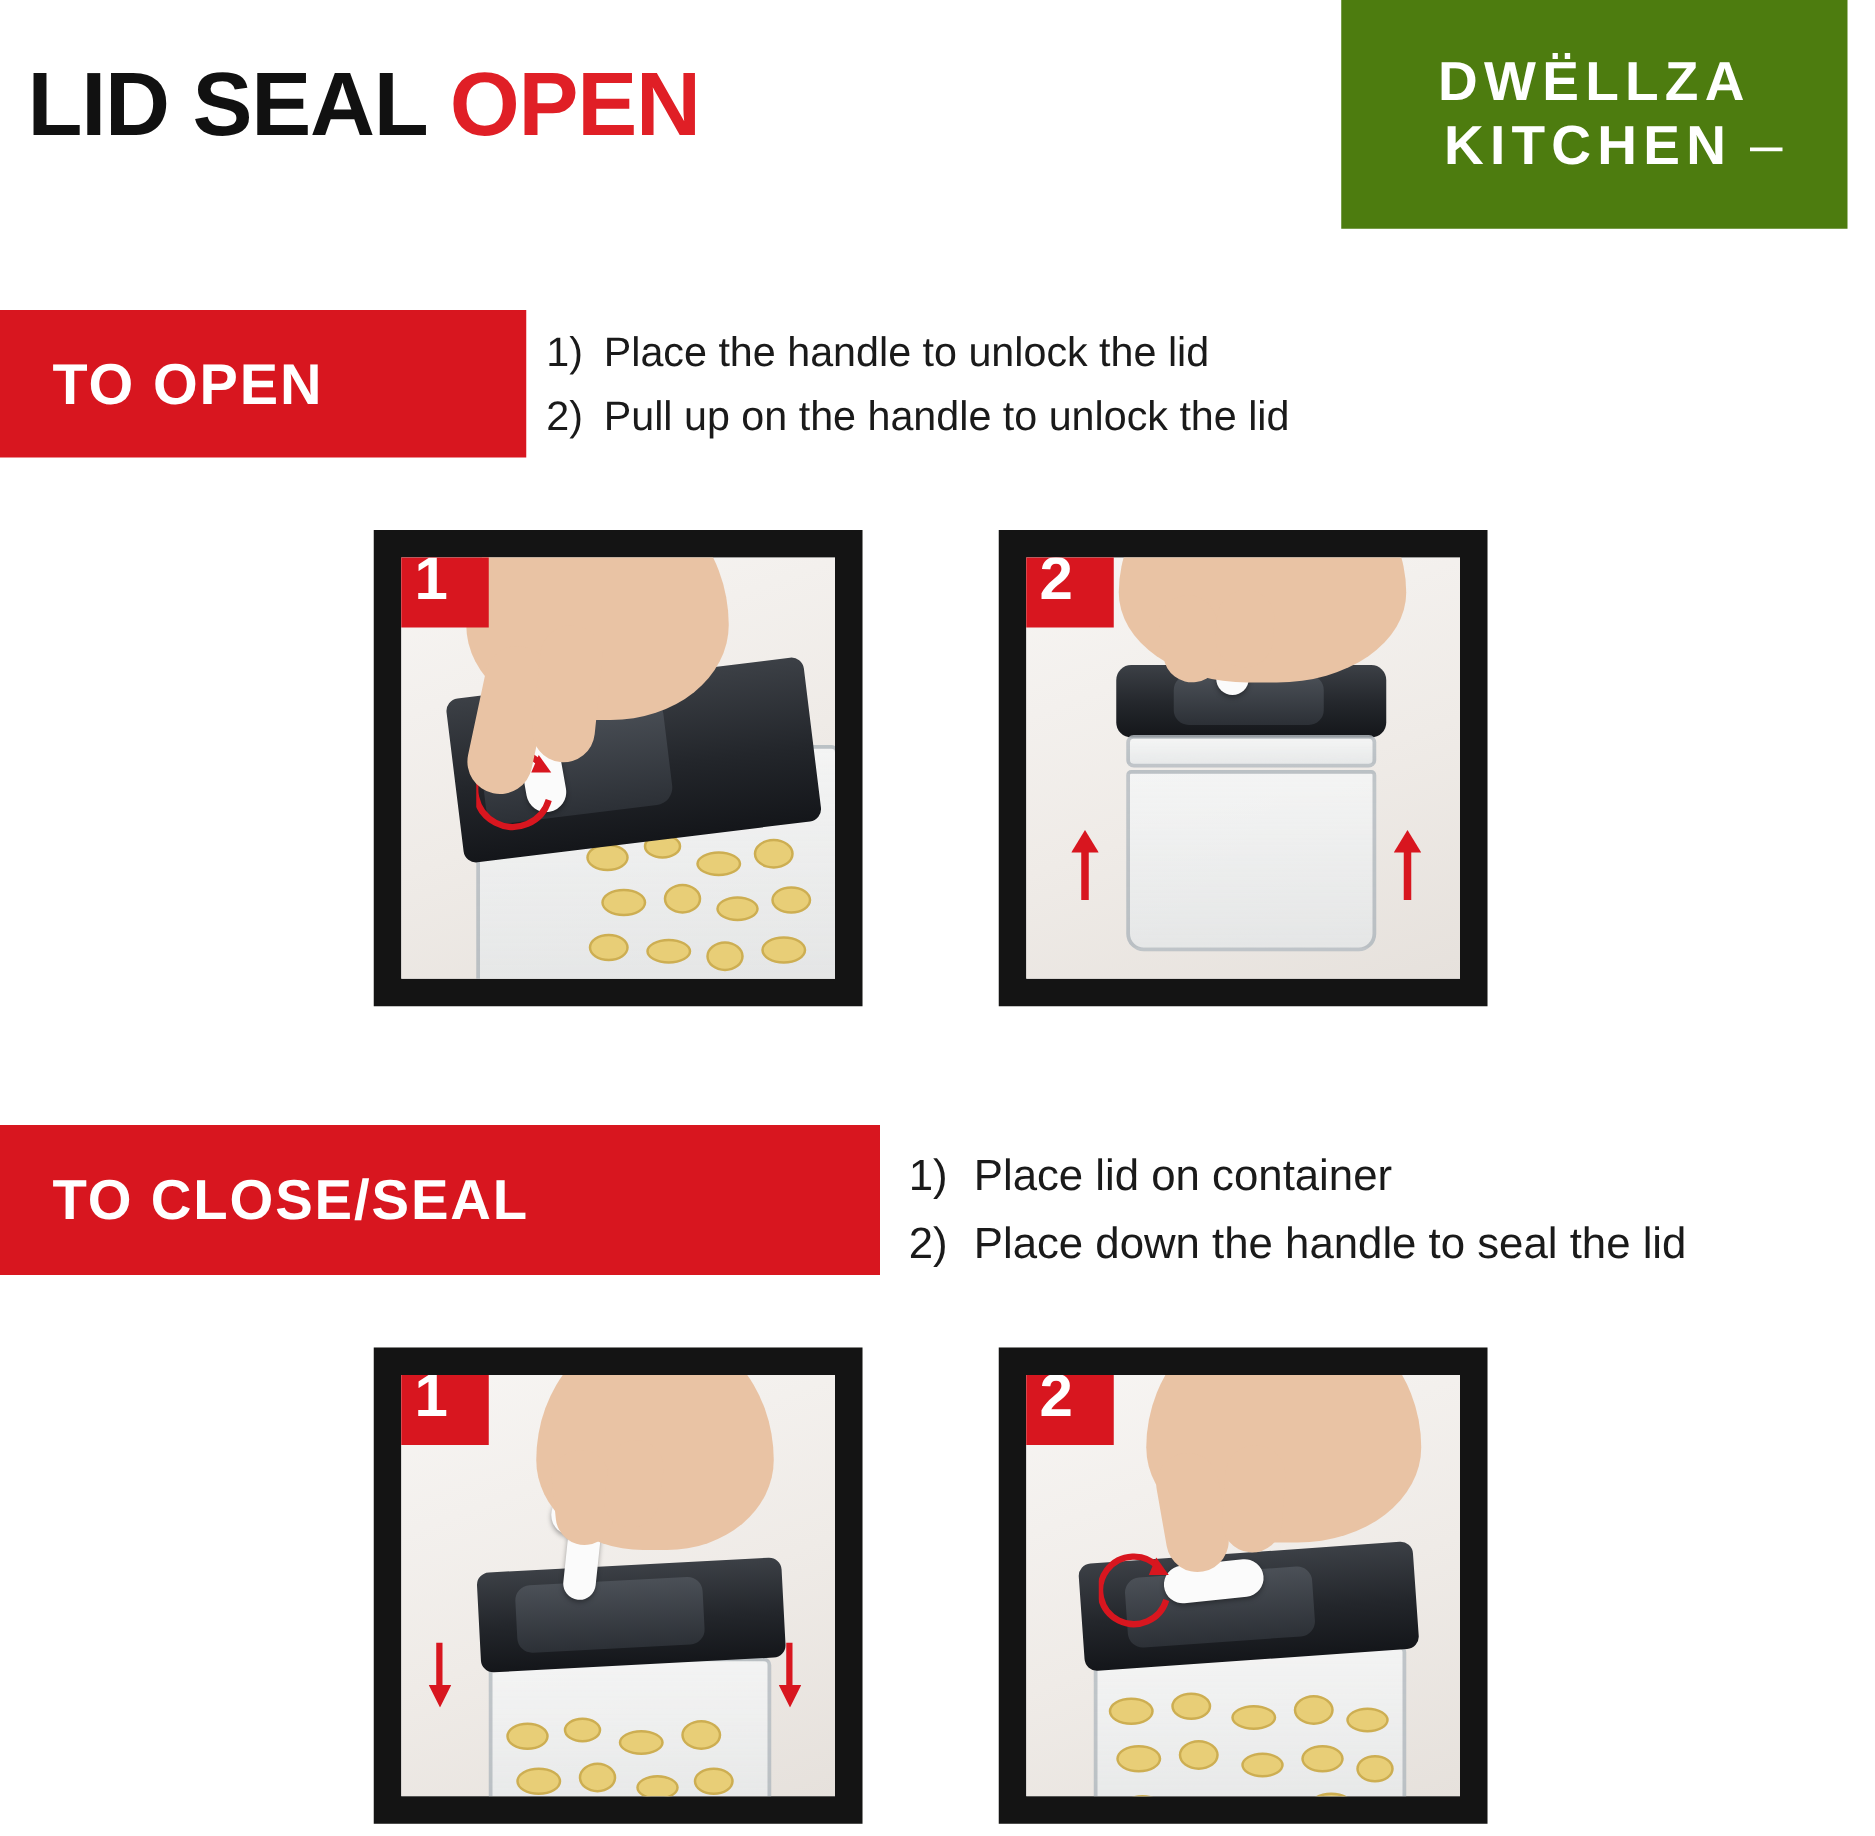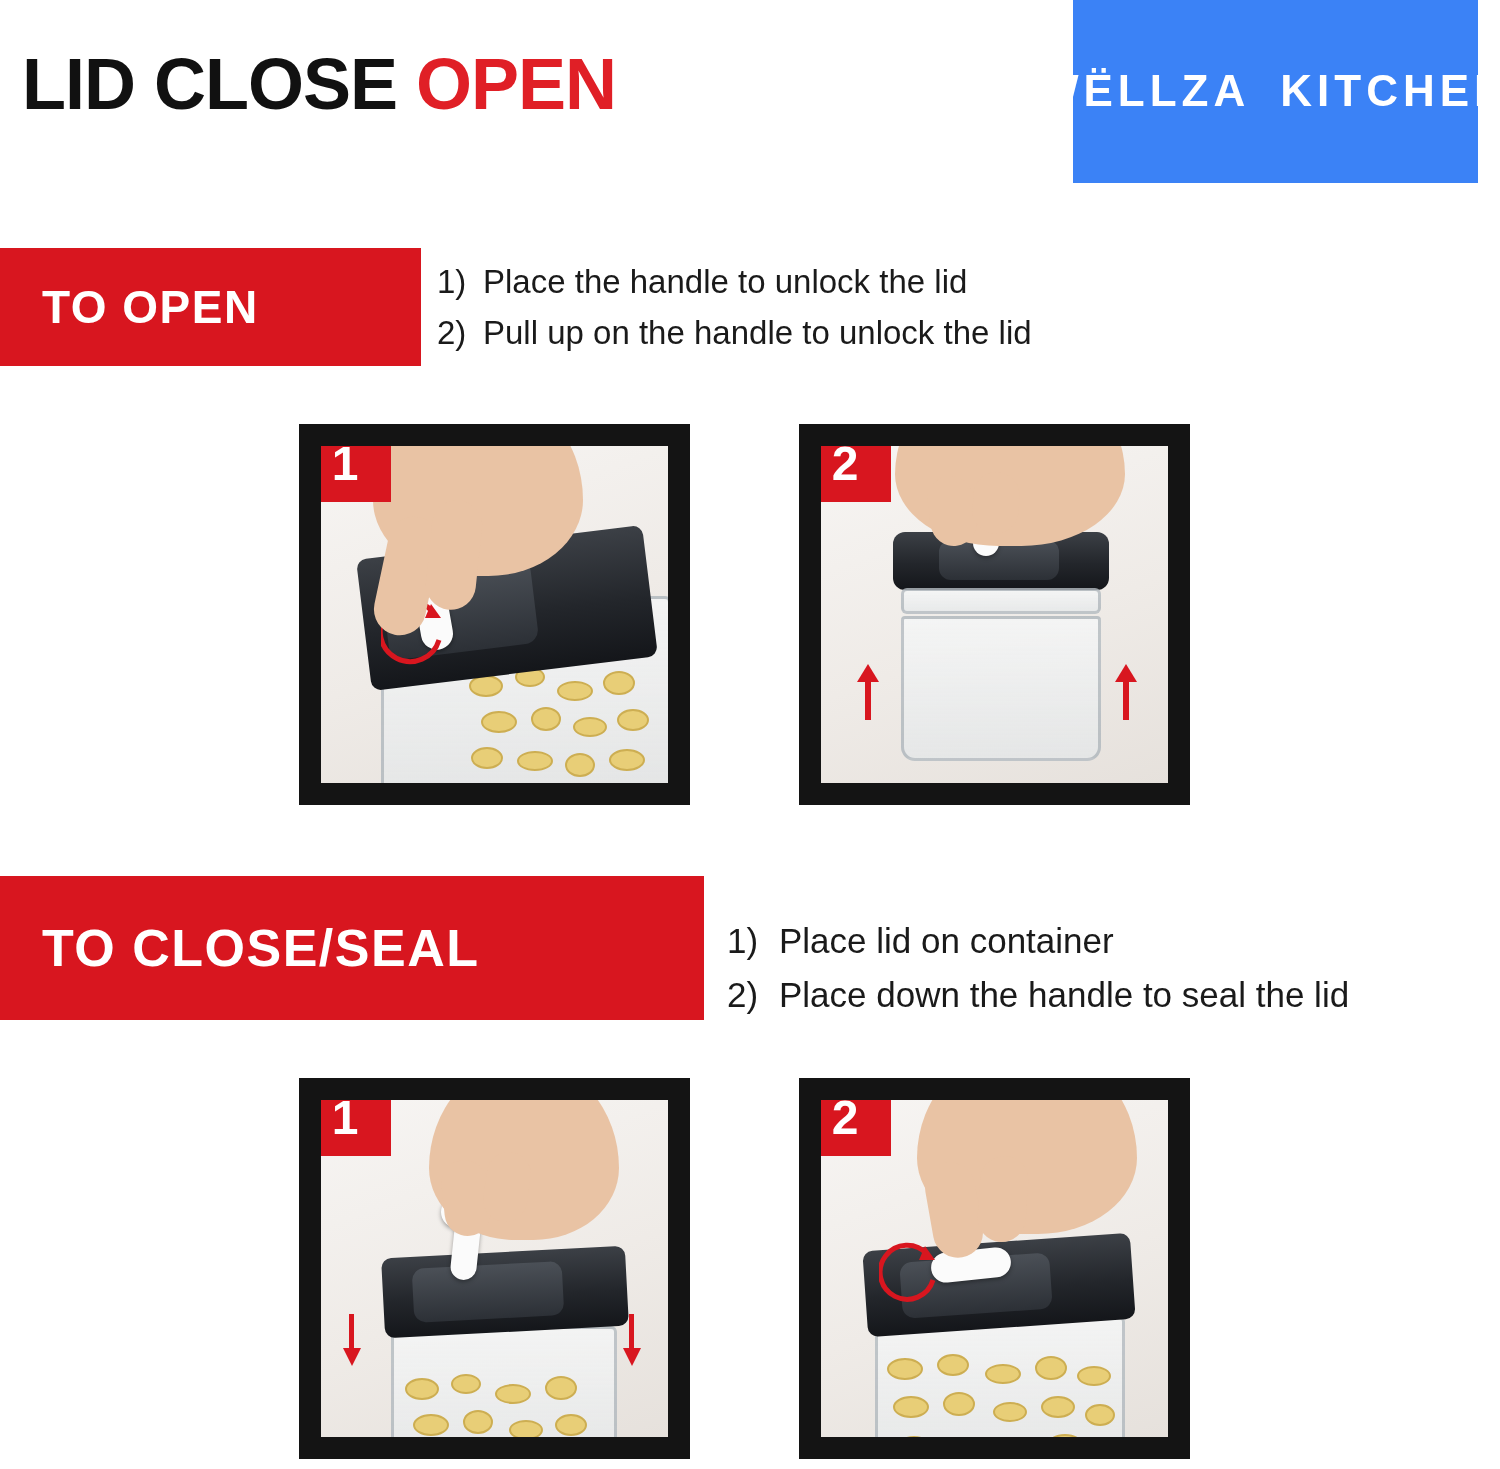--- a/index.html
+++ b/index.html
@@ -27,24 +27,24 @@
     color: #111111;
     white-space: nowrap;
   }
   .title .accent { color: #e01f26; }
 
   
   .brand {
     position: absolute;
     right: 22px; top: 0;
     width: 405px; height: 183px;
-    background: #3b82f6;
+    background: #4d7c0f;
     color: #ffffff;
     display: flex;
-    flex-direction: row;
+    flex-direction: column;
     align-items: center;
     justify-content: center;
   }
   .brand .line1 {
     font-size: 44px;
     font-weight: bold;
     letter-spacing: 5px;
     line-height: 1.15;
   }
   .brand .line2wrap {
@@ -74,23 +74,23 @@
     padding-left: 42px;
     font-weight: bold;
     letter-spacing: 1.5px;
   }
   #chip-open {
     left: 0; top: 248px;
     width: 421px; height: 118px;
     font-size: 46px;
   }
   #chip-close {
-    left: 0; top: 876px;
-    width: 704px; height: 144px;
-    font-size: 52px;
+    left: 0; top: 900px;
+    width: 704px; height: 120px;
+    font-size: 45px;
   }
 
   
   .steps {
     position: absolute;
     color: #1a1a1a;
   }
   .steps .step {
     display: flex;
     white-space: nowrap;
@@ -186,21 +186,21 @@
     color: #d8161f;
   }
   .arrow-red svg { display: block; }
 </style>
 </head>
 <body>
 
 <div id="page">
 
   <div class="title">
-    <span>LID CLOSE </span><span class="accent">OPEN</span>
+    <span>LID SEAL </span><span class="accent">OPEN</span>
   </div>
 
   <div class="brand">
     <div class="line1">DWËLLZA</div>
     <div class="line2wrap">
       <div class="line2">KITCHEN</div>
       <div class="rule"></div>
     </div>
   </div>
 

